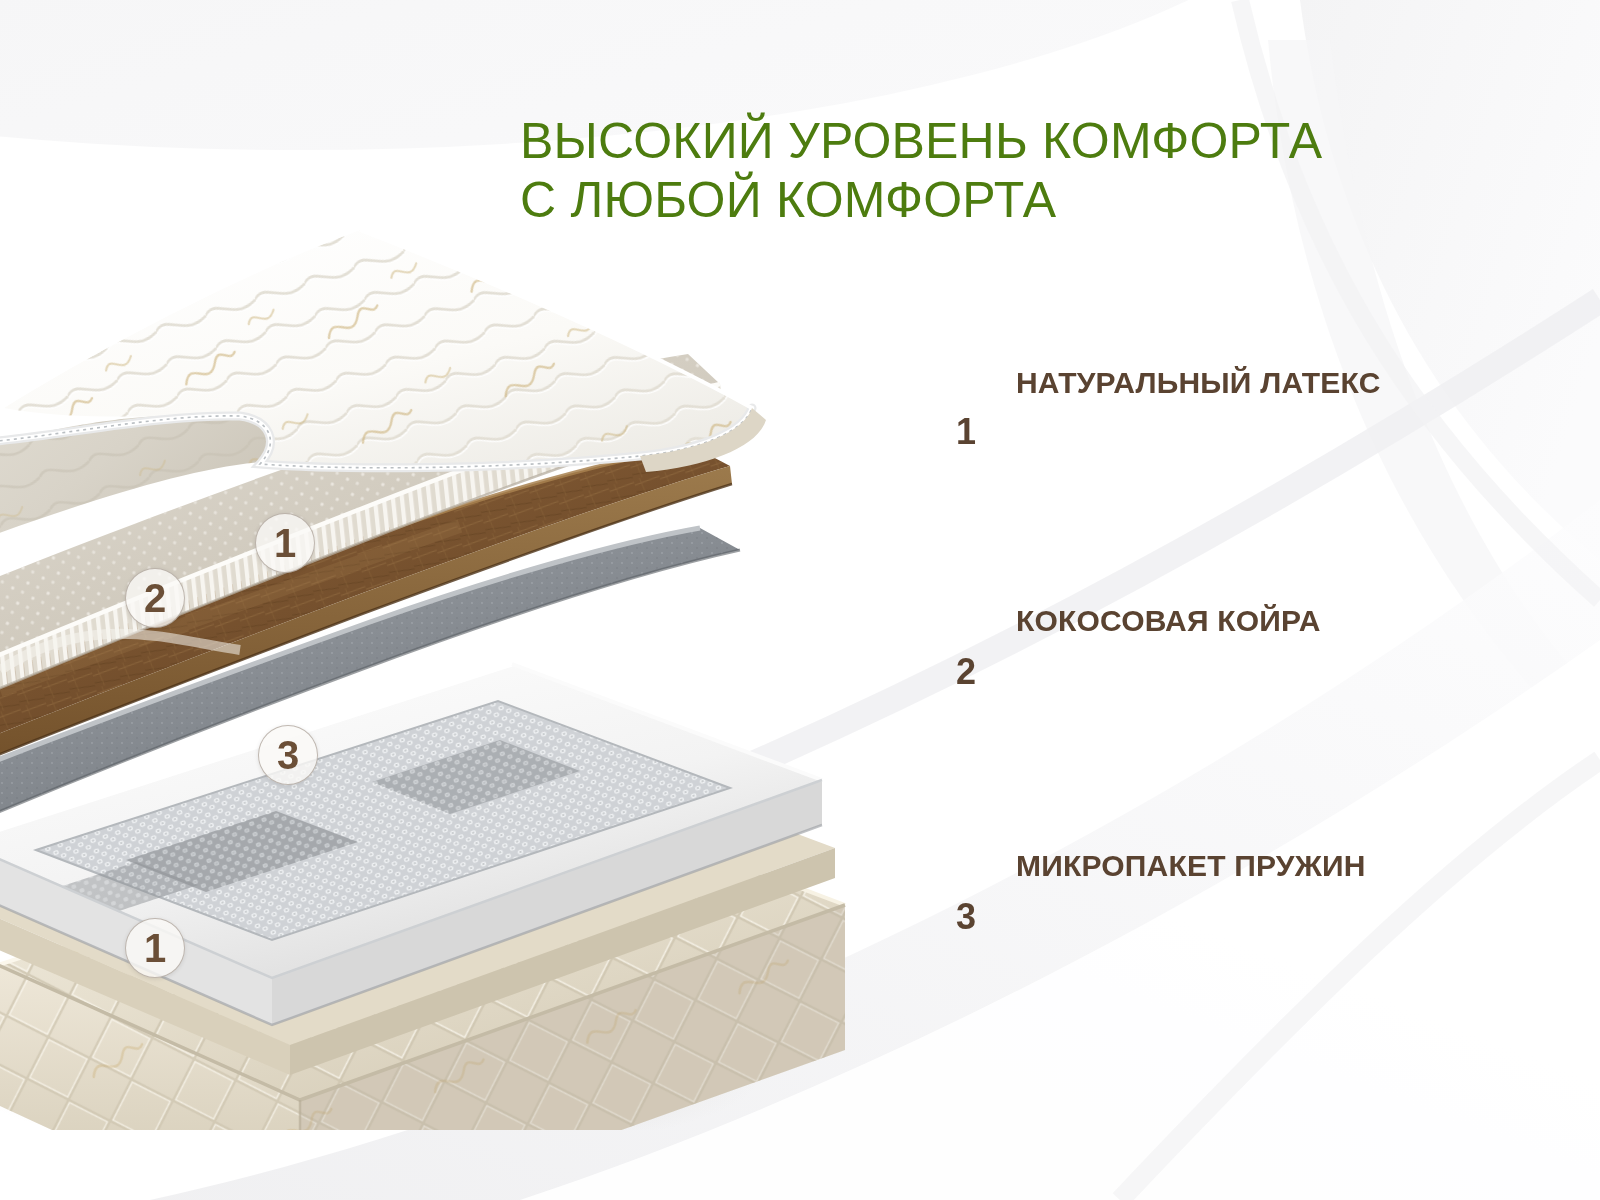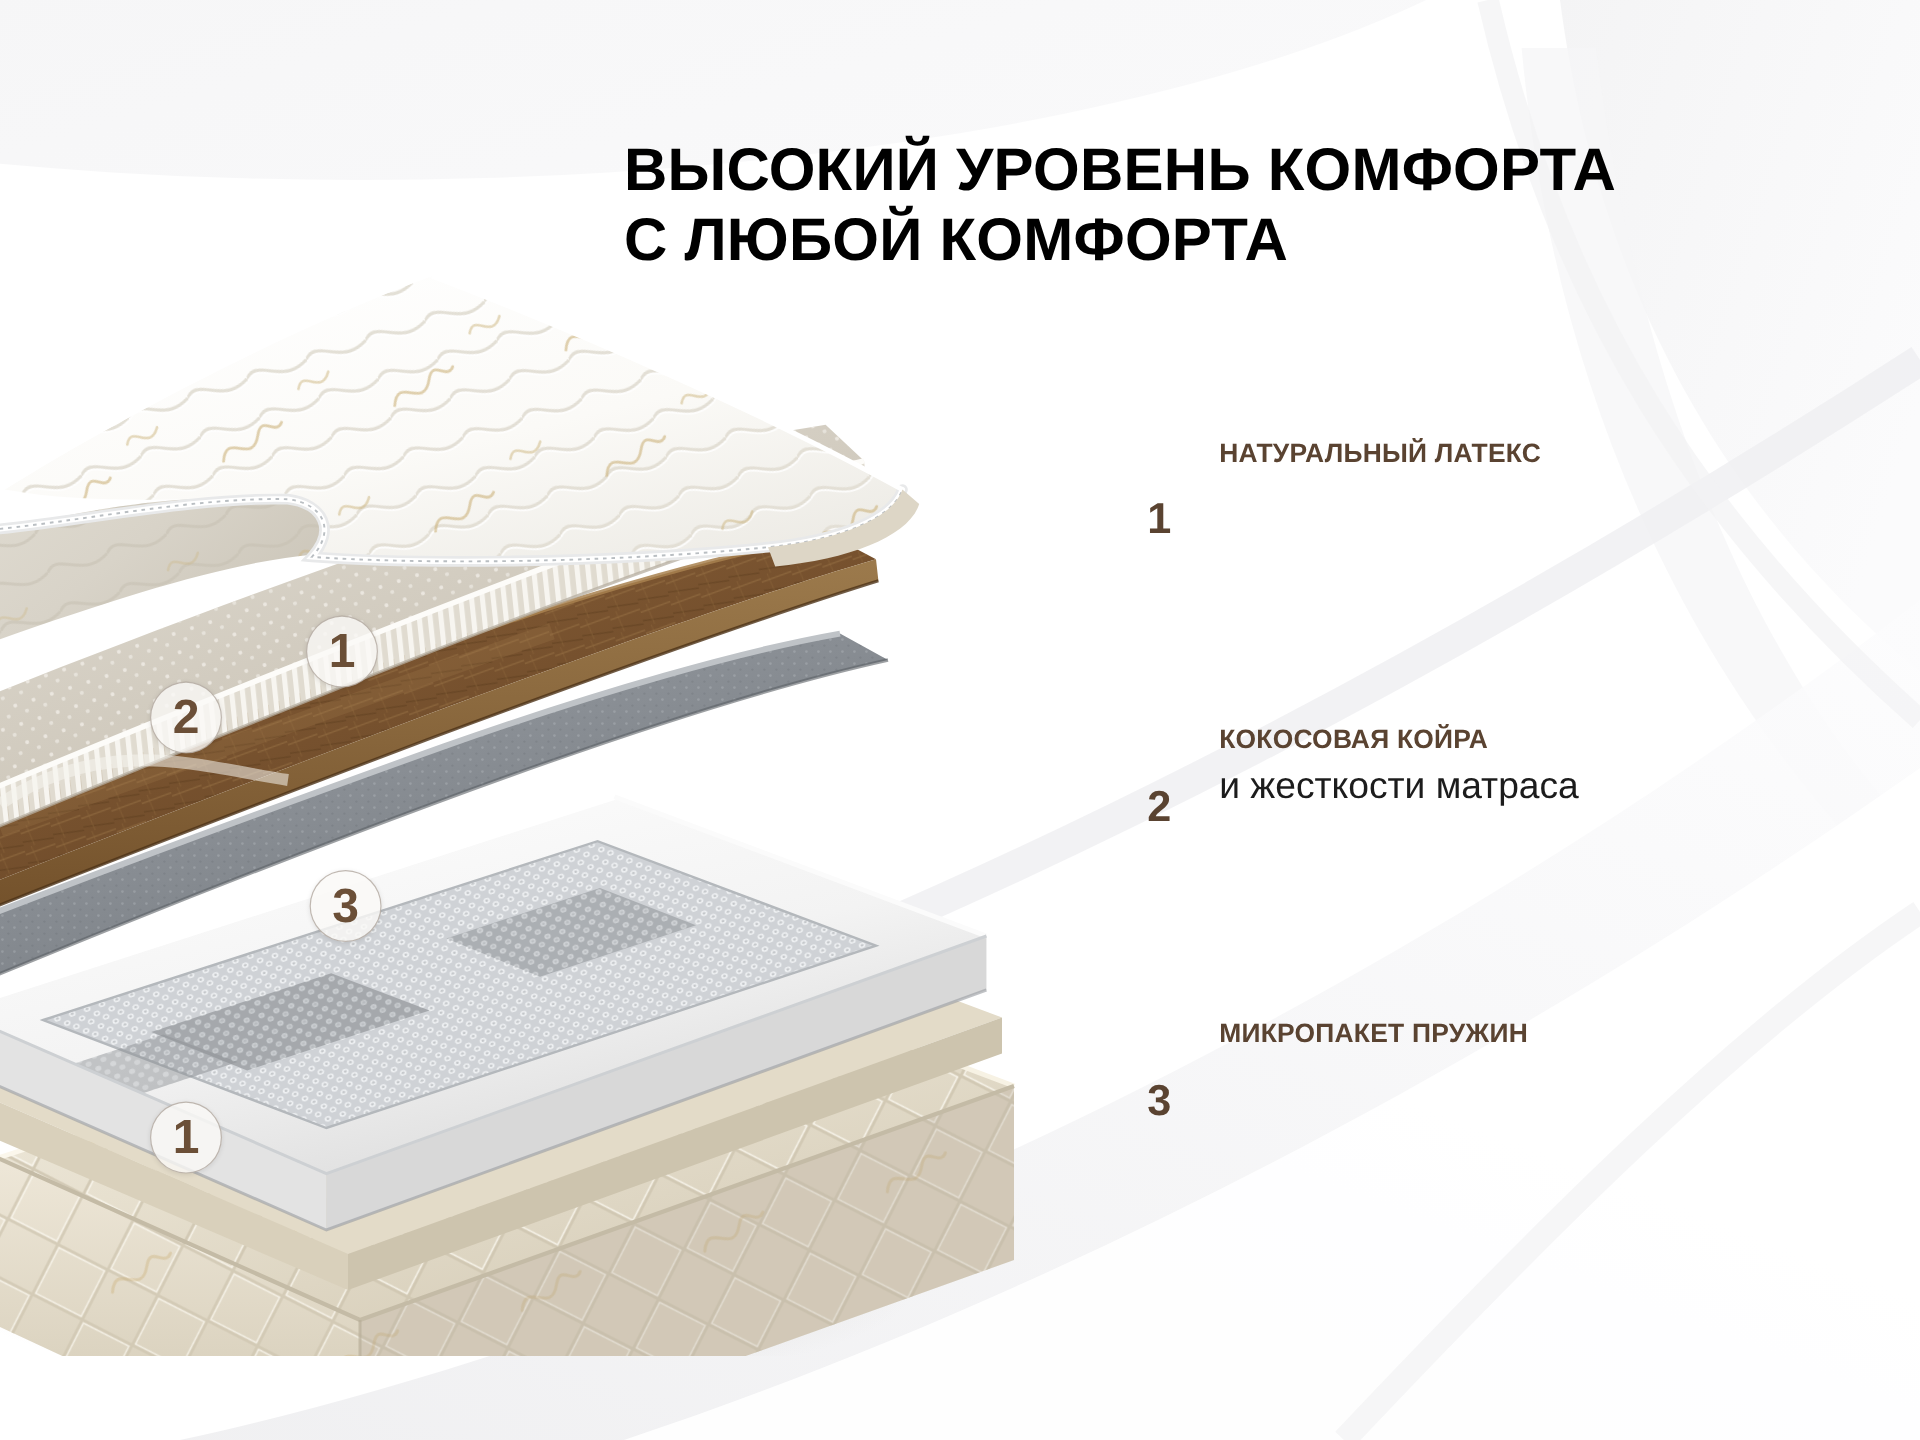--- a/index.html
+++ b/index.html
@@ -16,24 +16,24 @@
 
   
   #headline {
     position:absolute;
     left:520px; top:112px; width:1010px;
     z-index:6;
     text-align:left;
   }
   #headline .line {
     font-size:50px;
-    font-weight:bold;
+    font-weight:normal;
     letter-spacing:0.2px;
     line-height:1.17;
-    color:#000000;
+    color:#4d7c0f;
     white-space:nowrap;
   }
 
   
   #features { position:absolute; left:938px; top:366px; width:600px; z-index:6; }
   .feature { position:absolute; display:flex; align-items:flex-start; }
   .feature-1 { top:0px;   left:0; }
   .feature-2 { top:238px; left:0; }
   .feature-3 { top:483px; left:0; }
 
@@ -46,21 +46,21 @@
     font-size:36px; font-weight:bold; color:#5a4331;
     border-color:#9b8a79;
     margin-top:40px;
   }
   .feature-1 .f-marker { margin-top:38px; }
   .feature-2 .f-marker { margin-top:40px; }
   .feature-3 .f-marker { margin-top:40px; }
 
   .f-body { margin-left:22px; }
   .f-title {
-    font-size:22px; font-weight:bold; color:#5a4331;
+    font-size:30px; font-weight:bold; color:#5a4331;
     line-height:1.12; letter-spacing:0.2px; white-space:nowrap;
   }
   .f-desc {
     margin-top:6px;
     font-size:31px; color:#1c1c1c; line-height:1.32; font-weight:normal;
   }
   .f-desc span { display:block; white-space:nowrap; }
 
   
   #mattress { position:absolute; left:-60px; top:170px; width:940px; height:960px; z-index:4; }
@@ -383,21 +383,20 @@
       <div class="f-desc">
       </div>
     </div>
   </div>
 
   <div class="feature feature-2">
     <div class="f-marker">2</div>
     <div class="f-body">
       <div class="f-title">КОКОСОВАЯ КОЙРА</div>
       <div class="f-desc">
-        <span>и жесткости матраса</span>
       </div>
     </div>
   </div>
 
   <div class="feature feature-3">
     <div class="f-marker">3</div>
     <div class="f-body">
       <div class="f-title">МИКРОПАКЕТ ПРУЖИН</div>
     </div>
   </div>

